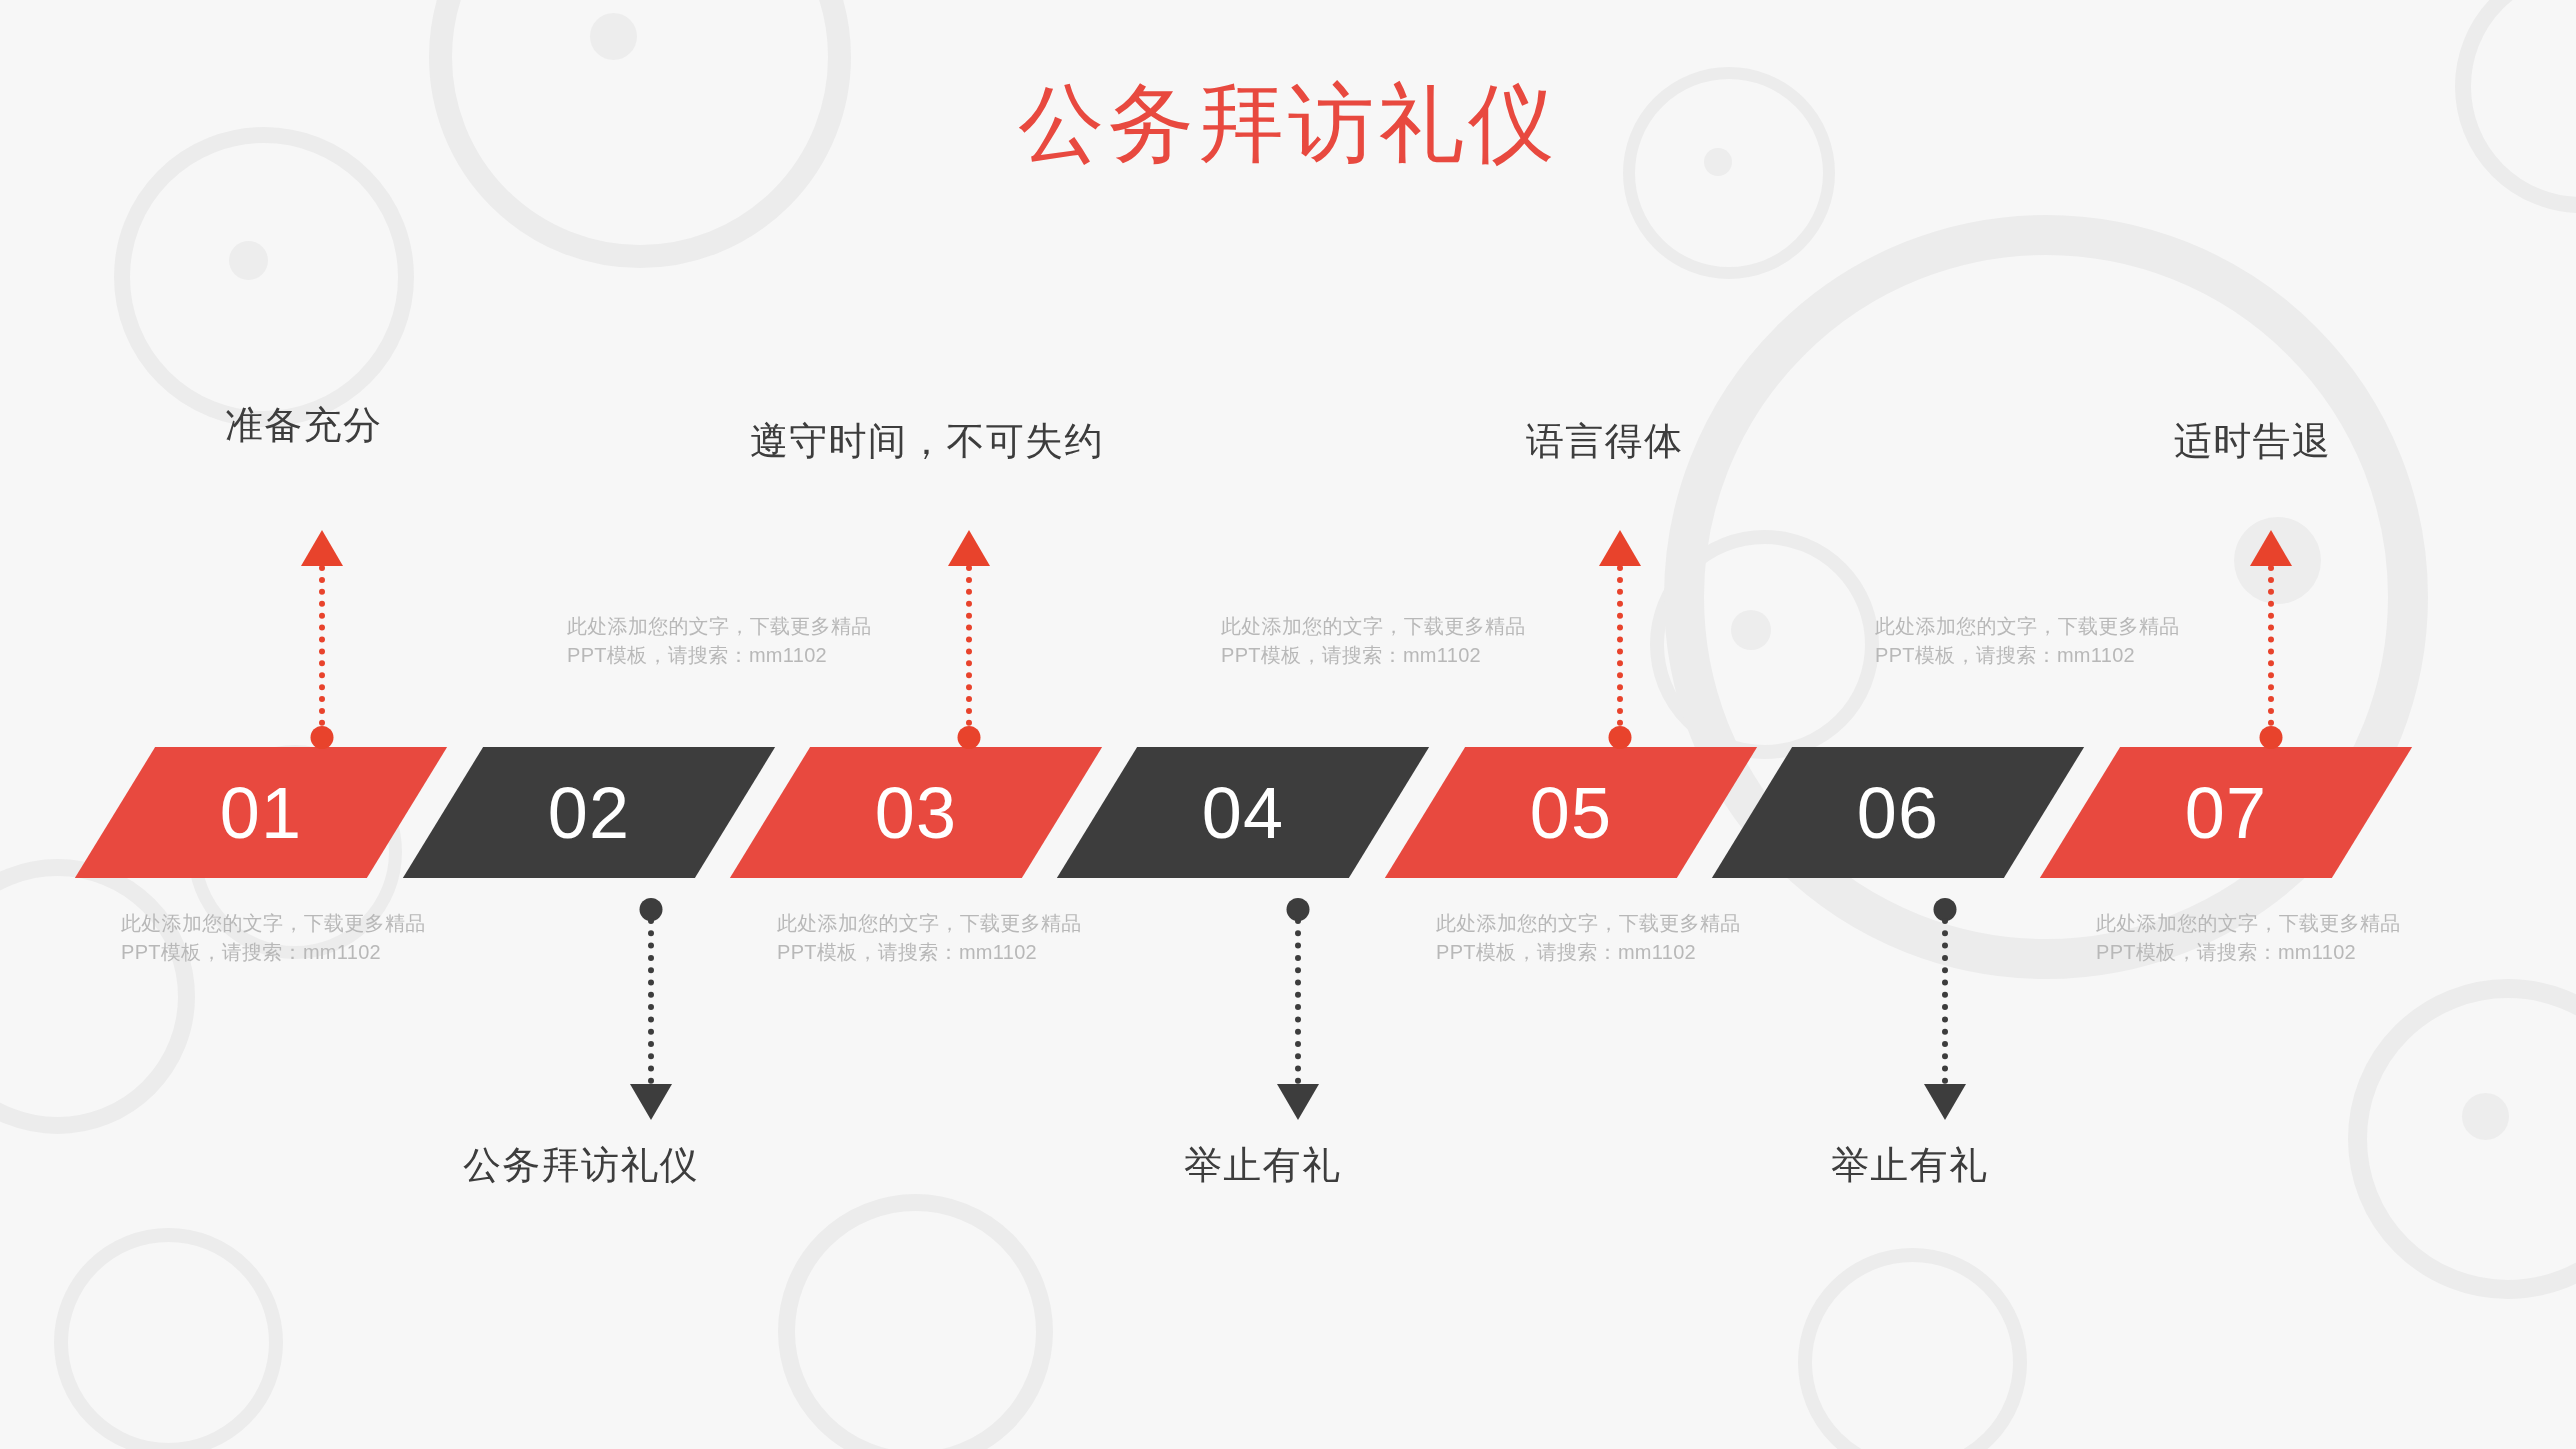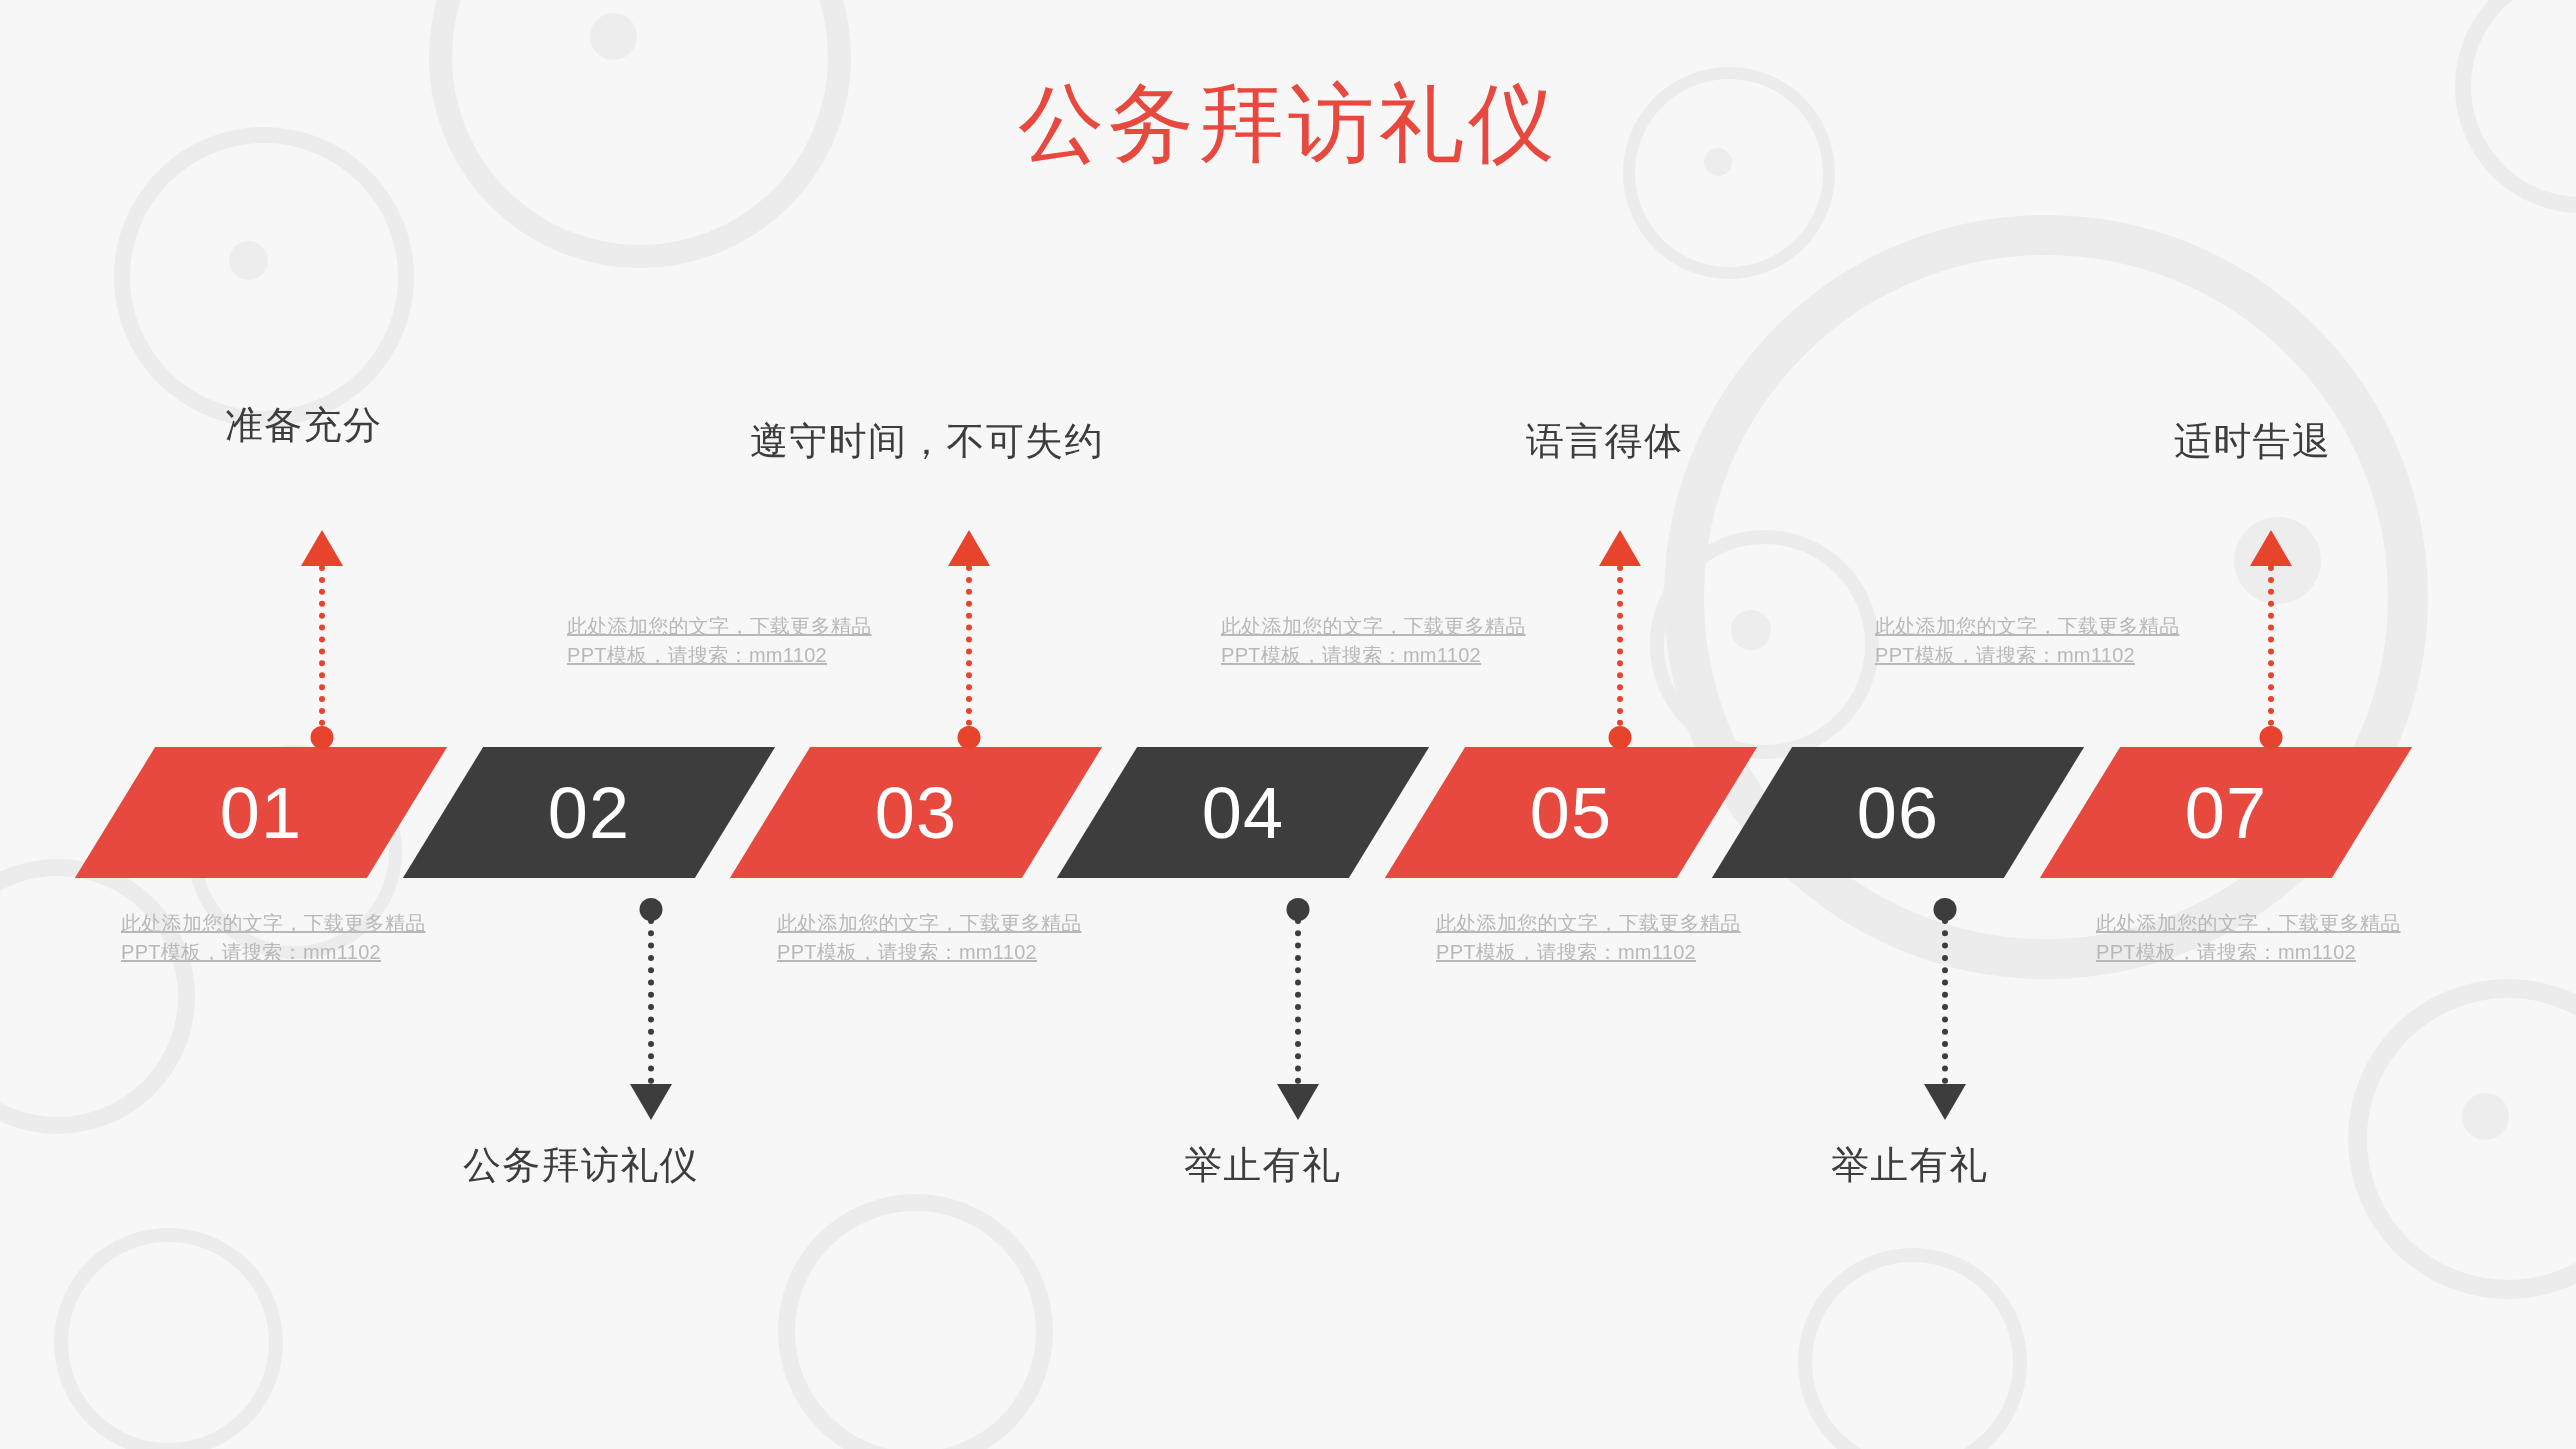--- a/index.html
+++ b/index.html
@@ -139,21 +139,20 @@
 
   
   .body-text {
     position: absolute;
     width: 315px;
     font-size: 20px;
     line-height: 1.45;
     color: #b8b8b8;
     letter-spacing: 0.3px;
     font-weight: 400;
-    text-decoration: underline;
   }
 </style>
 </head>
 <body>
 
 <div id="slide">
 
   <div id="bg-decor">
     <div class="ring" style="left:429px;top:-154px;width:376px;height:376px;border-width:23px;"></div>
     <div class="dot" style="left:590px;top:13.4px;width:47px;height:47px;"></div>

